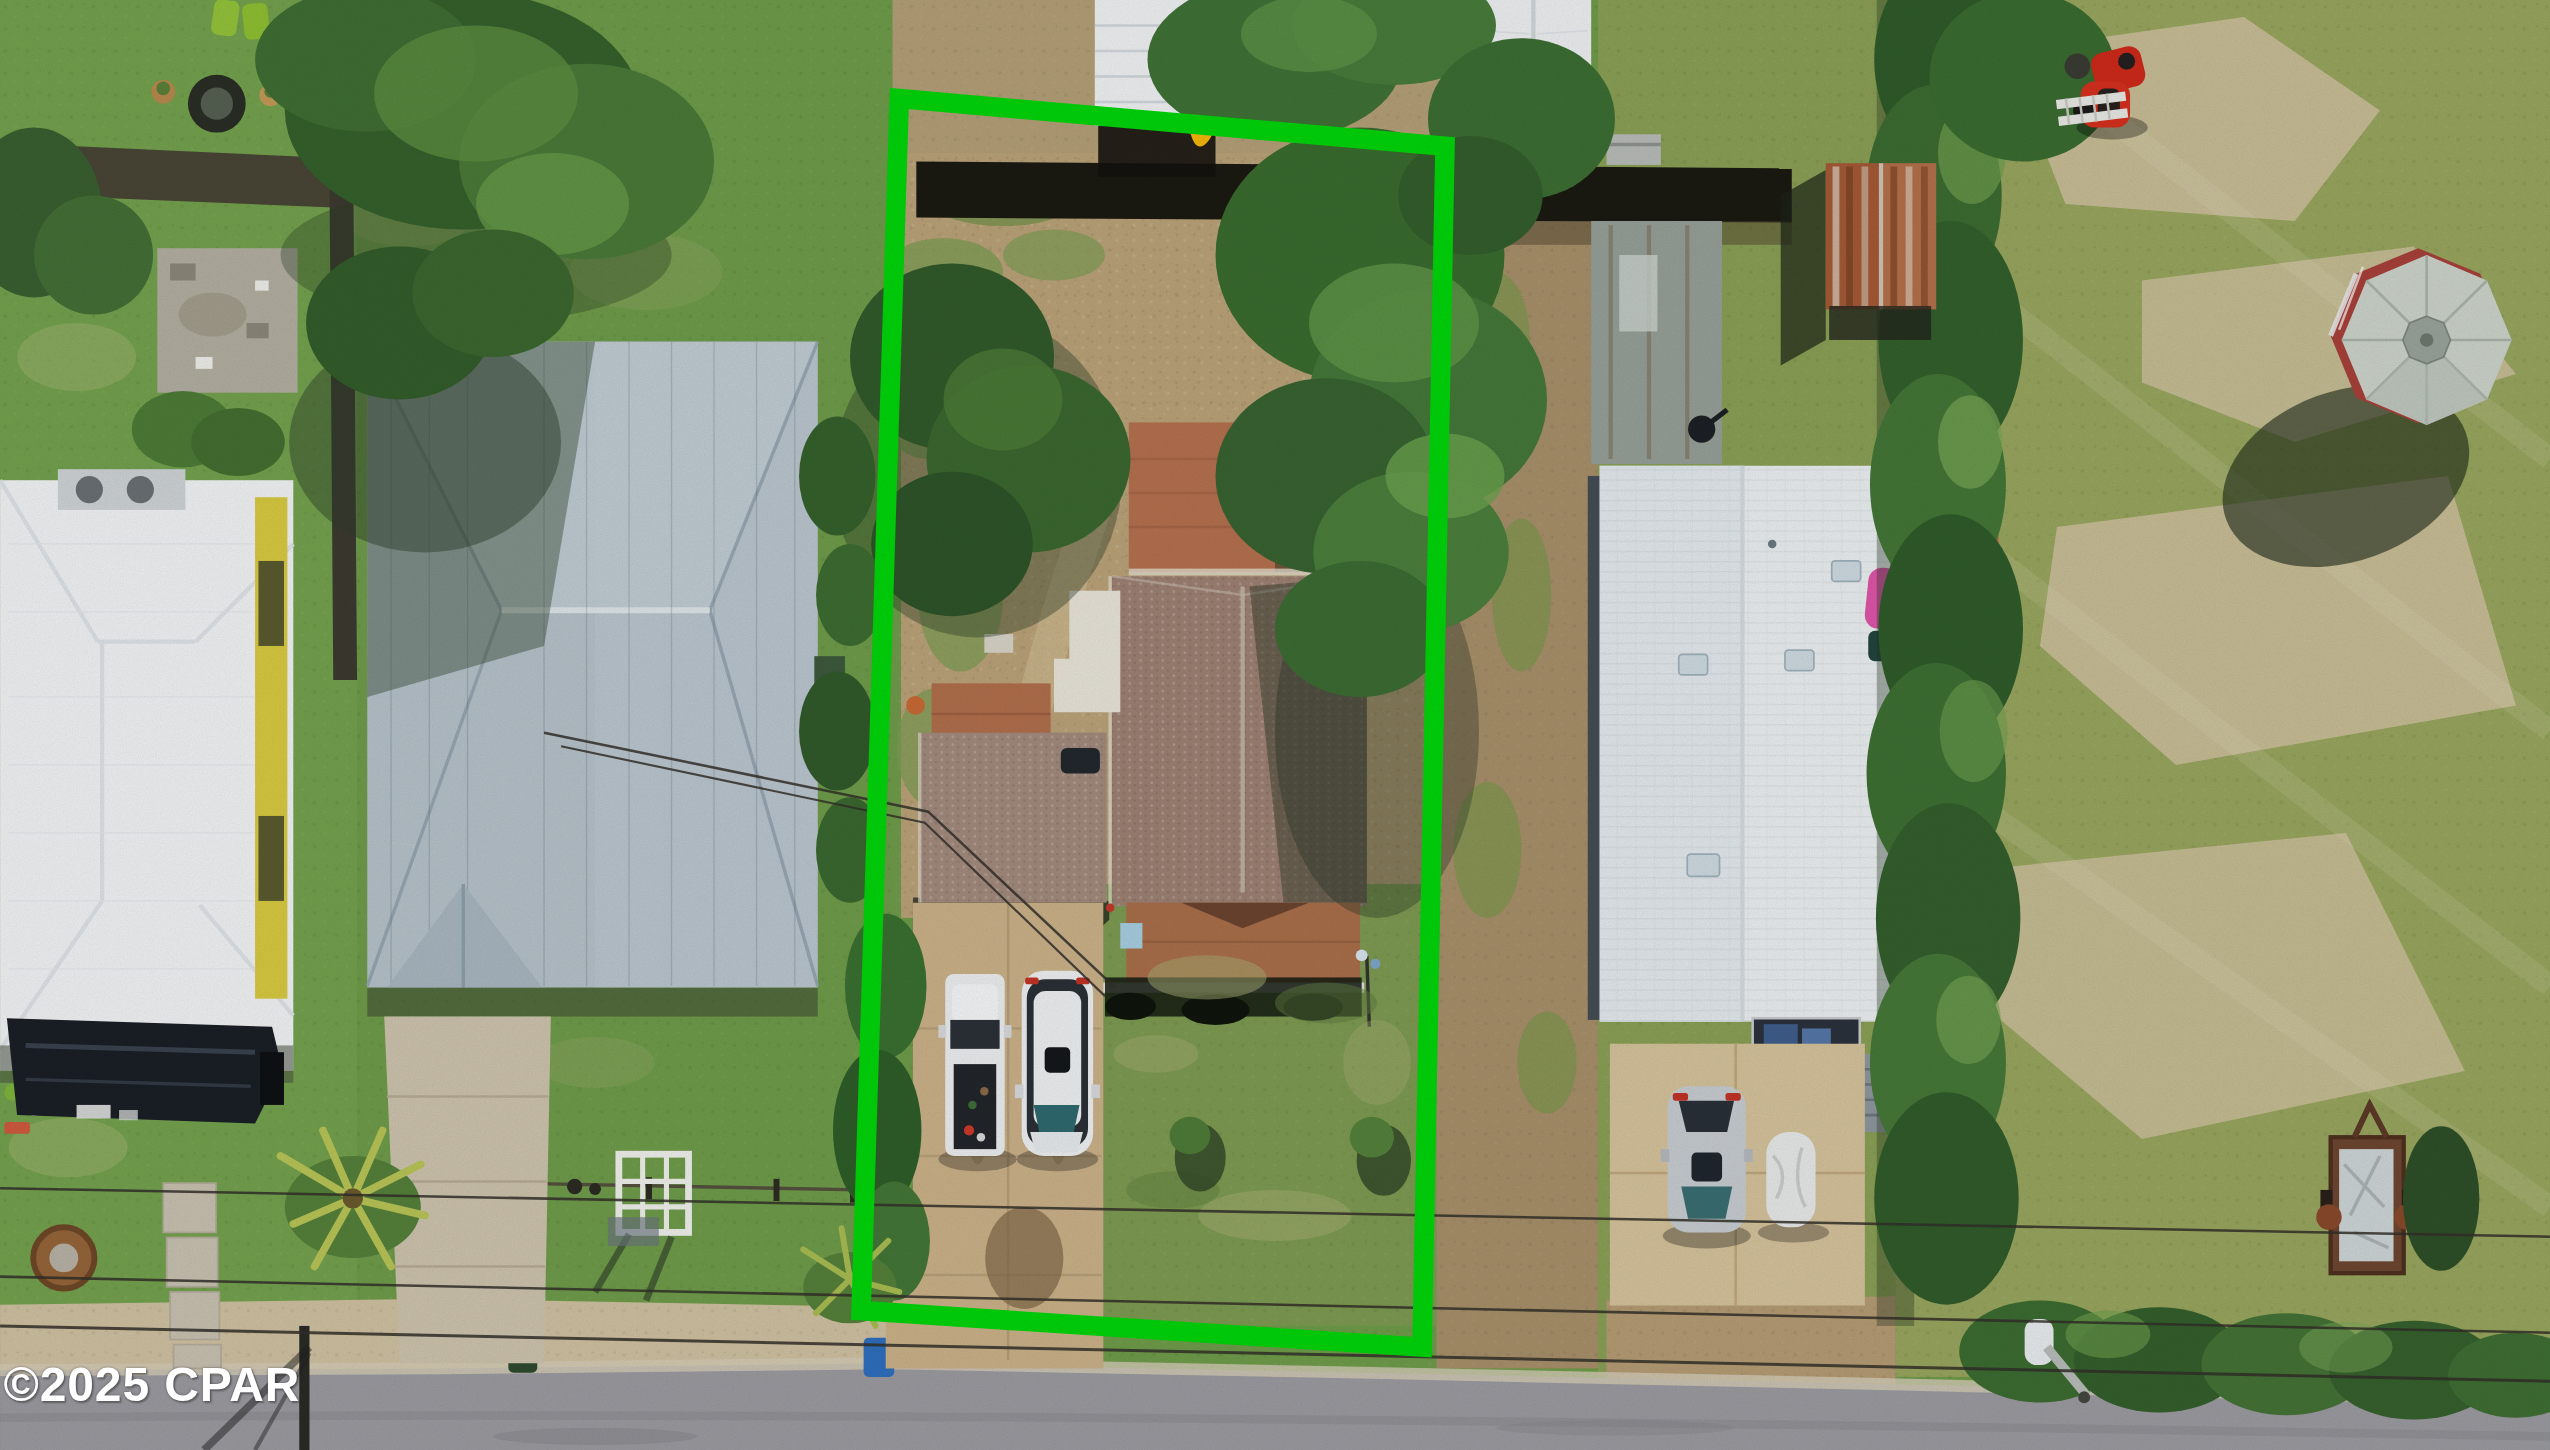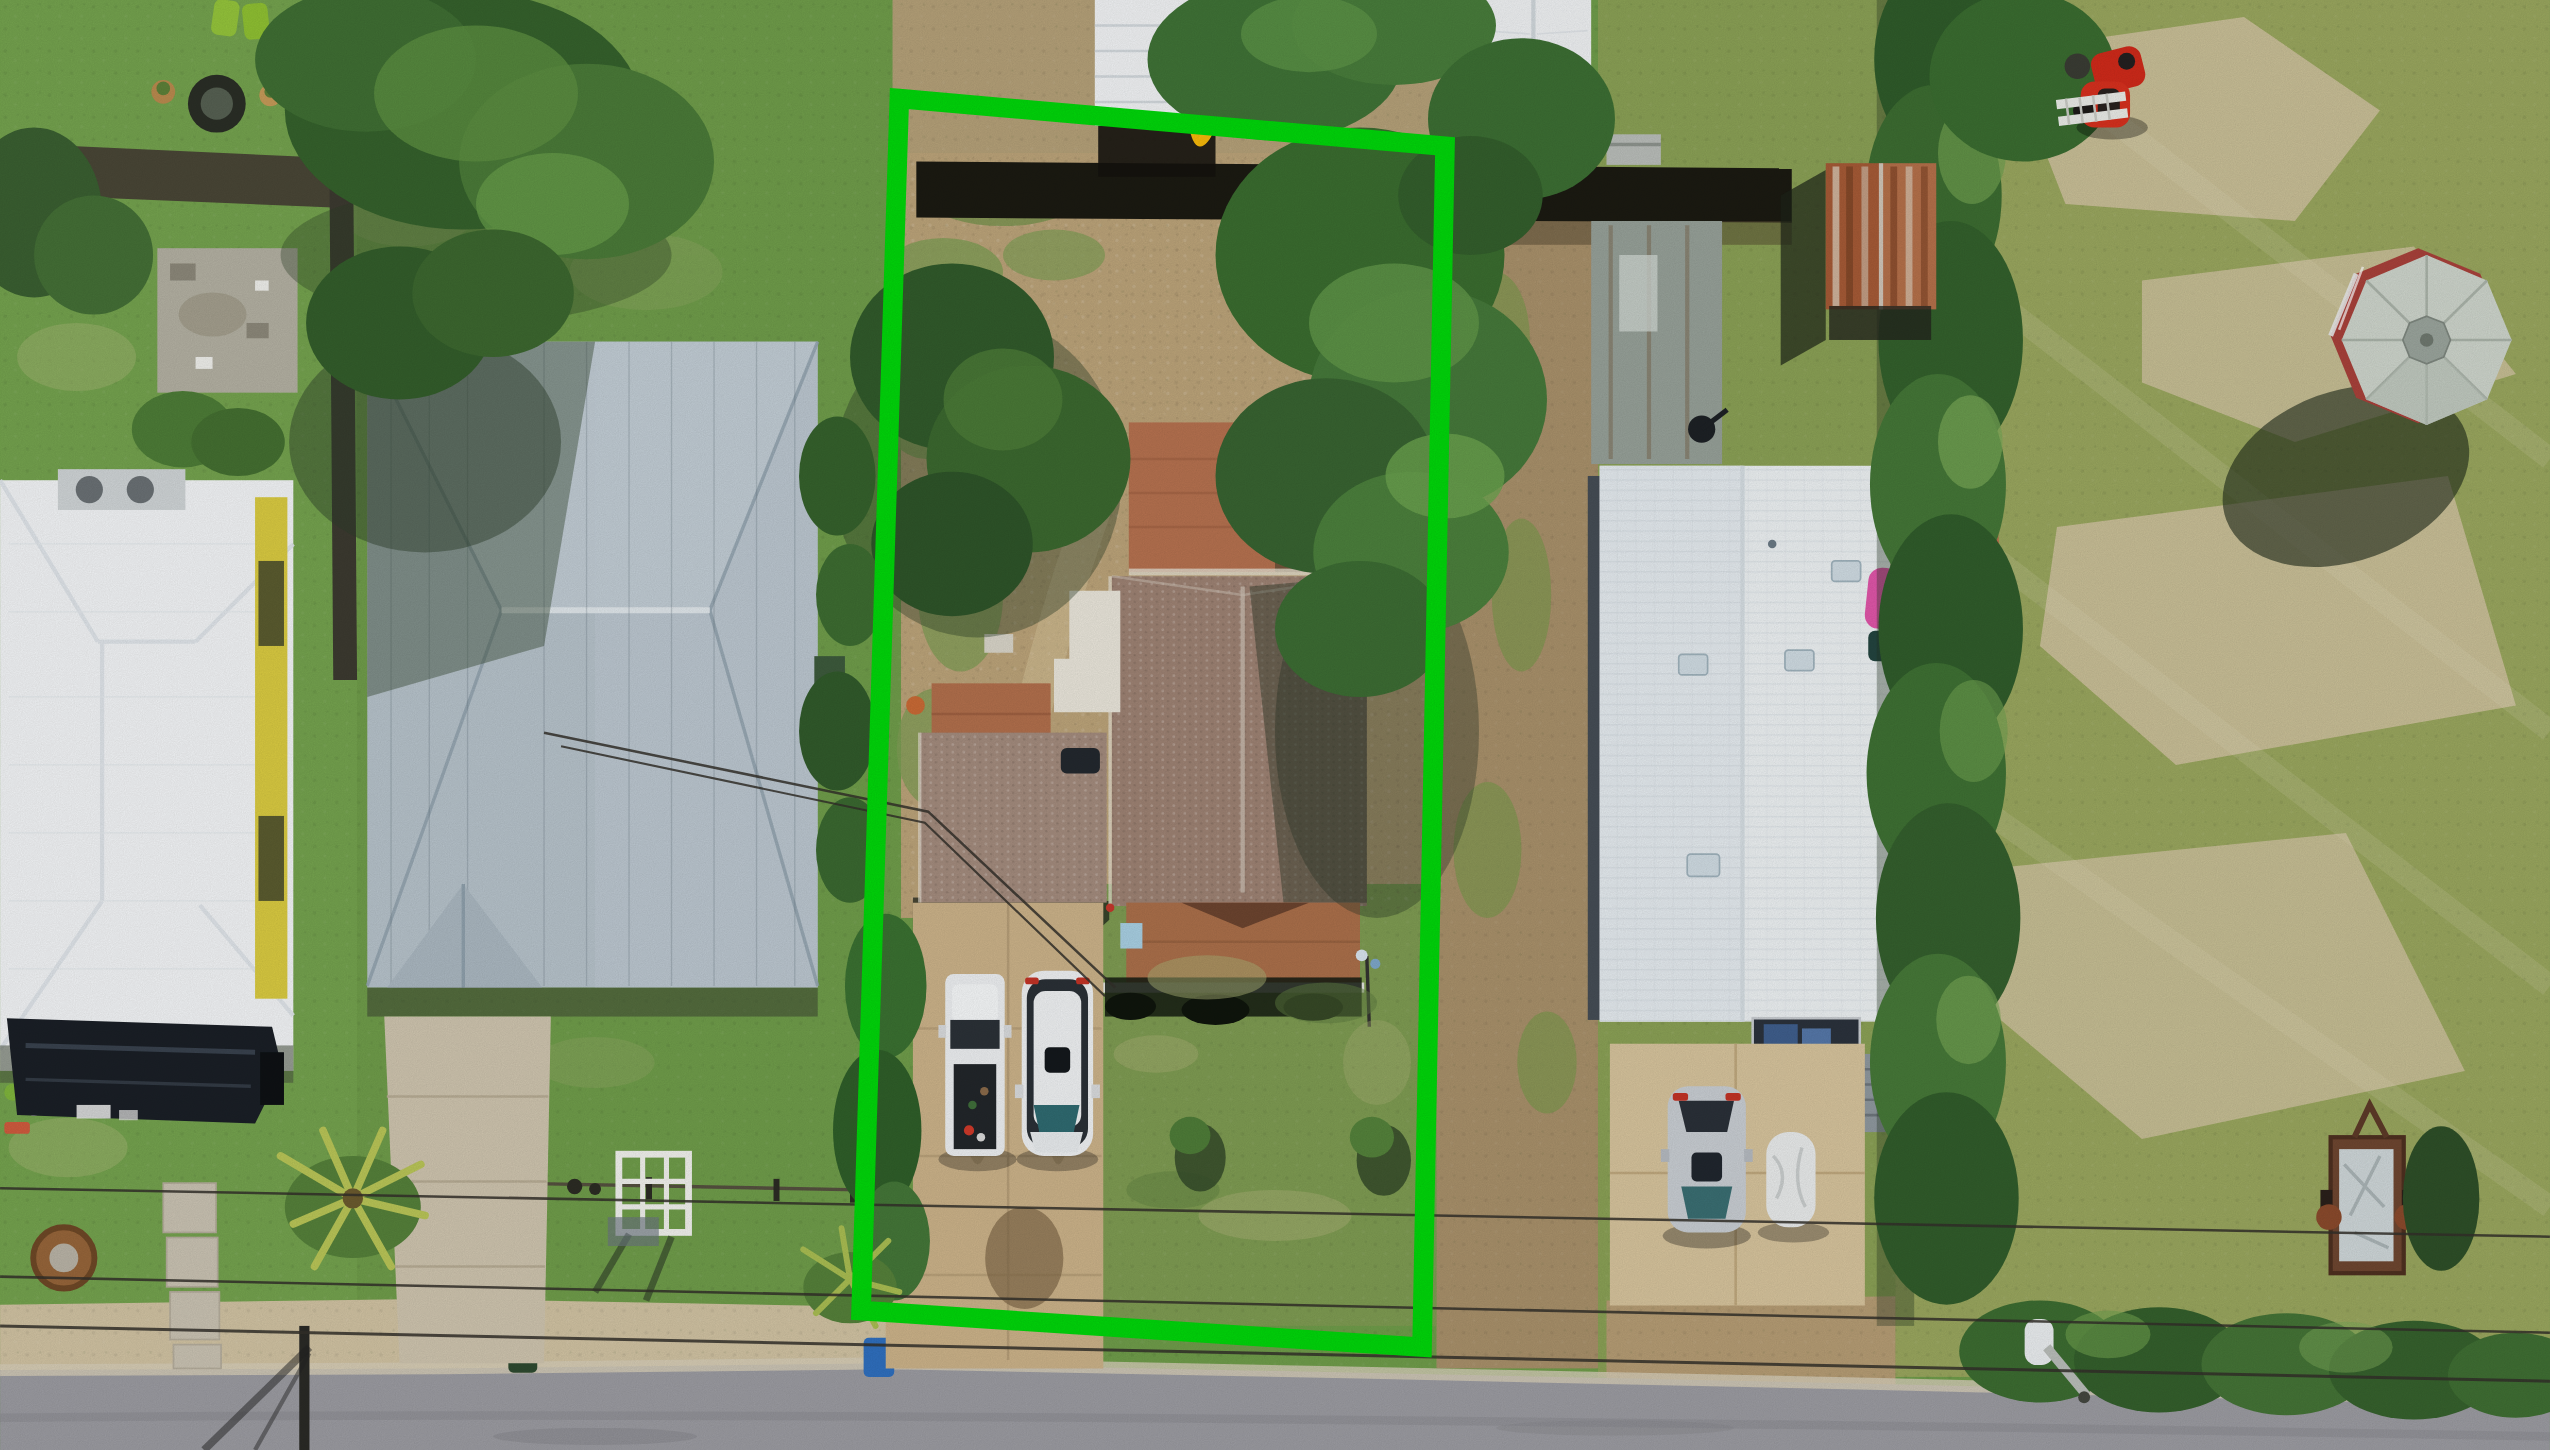--- a/index.html
+++ b/index.html
@@ -651,14 +651,15 @@
     <path d="M0,1560 C700,1572 1500,1590 3000,1625" stroke-width="3.5"></path>
     <path d="M640,862 L1092,955 L1312,1162" stroke-width="3"></path>
     <path d="M660,878 L1088,968 L1300,1172" stroke-width="2.5"></path>
   </g>
 
   <polygon points="1058,116 1700,172 1673,1585 1013,1542" fill="none" stroke="#00d60a" stroke-width="23" stroke-linejoin="miter"></polygon>
 
   <rect width="3000" height="1706" filter="url(#grain)" opacity="0.10"></rect>
 </svg>
 
+<div id="watermark">©2025 CPAR</div>
 </div>
 
 
 </body></html>

